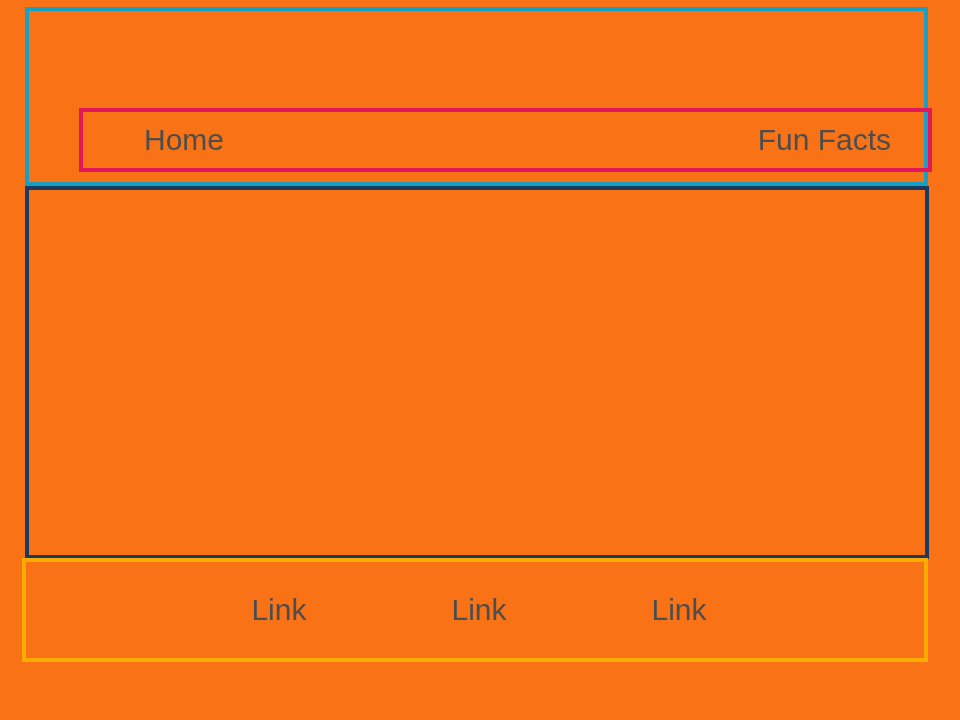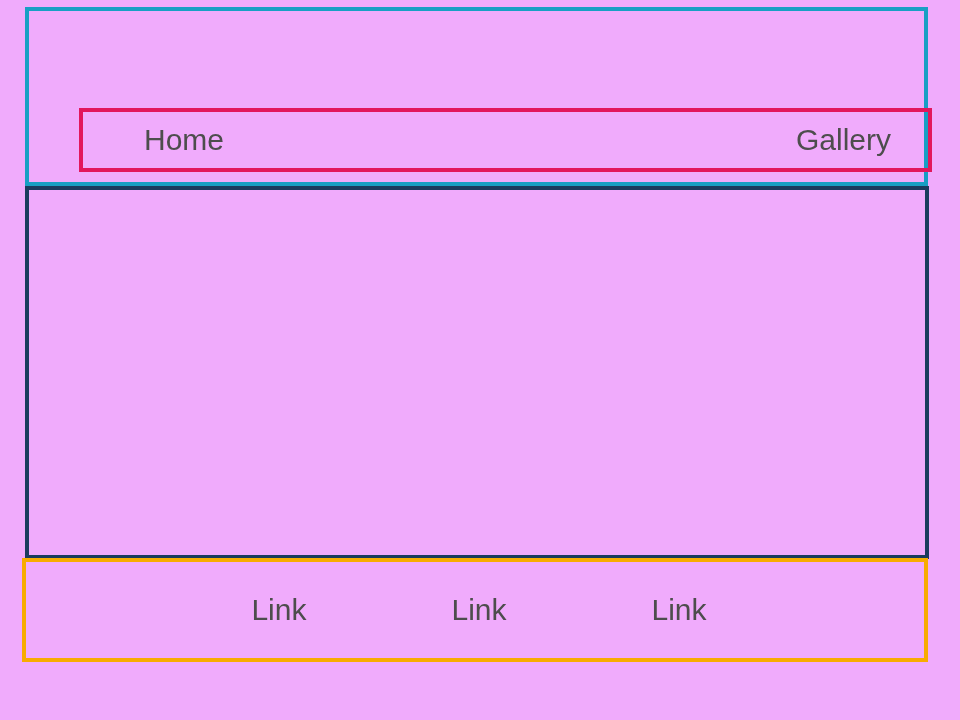--- a/index.html
+++ b/index.html
@@ -10,21 +10,21 @@
   body {
     width: 960px;
     height: 720px;
     position: relative;
     overflow: hidden;
     font-family: "Liberation Sans", sans-serif;
   }
   .canvas {
     position: absolute;
     inset: 0;
-    background: #f0abfc;
+    background: #f97316;
   }
   .box {
     position: absolute;
     box-sizing: border-box;
     background: transparent;
   }
   .header-box {
     left: 25px;
     top: 7px;
     width: 903px;
@@ -71,21 +71,21 @@
   }
 </style>
 </head>
 <body>
 
 <div class="canvas">
 
   <div class="box header-box">
     <nav class="box nav-box">
       <a class="nav-item">Home</a>
-      <a class="nav-item">Gallery</a>
+      <a class="nav-item">Fun Facts</a>
     </nav>
   </div>
 
   <div class="box main-box"></div>
 
   <footer class="box footer-box">
     <a class="footer-link">Link</a>
     <a class="footer-link">Link</a>
     <a class="footer-link">Link</a>
   </footer>

